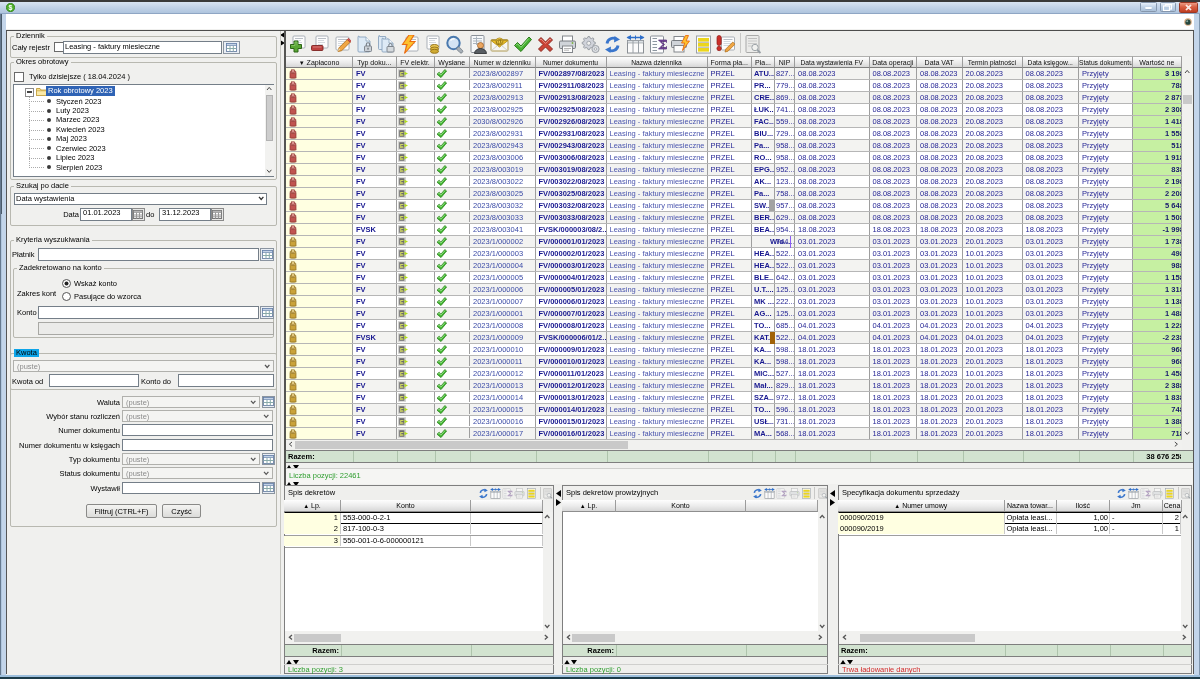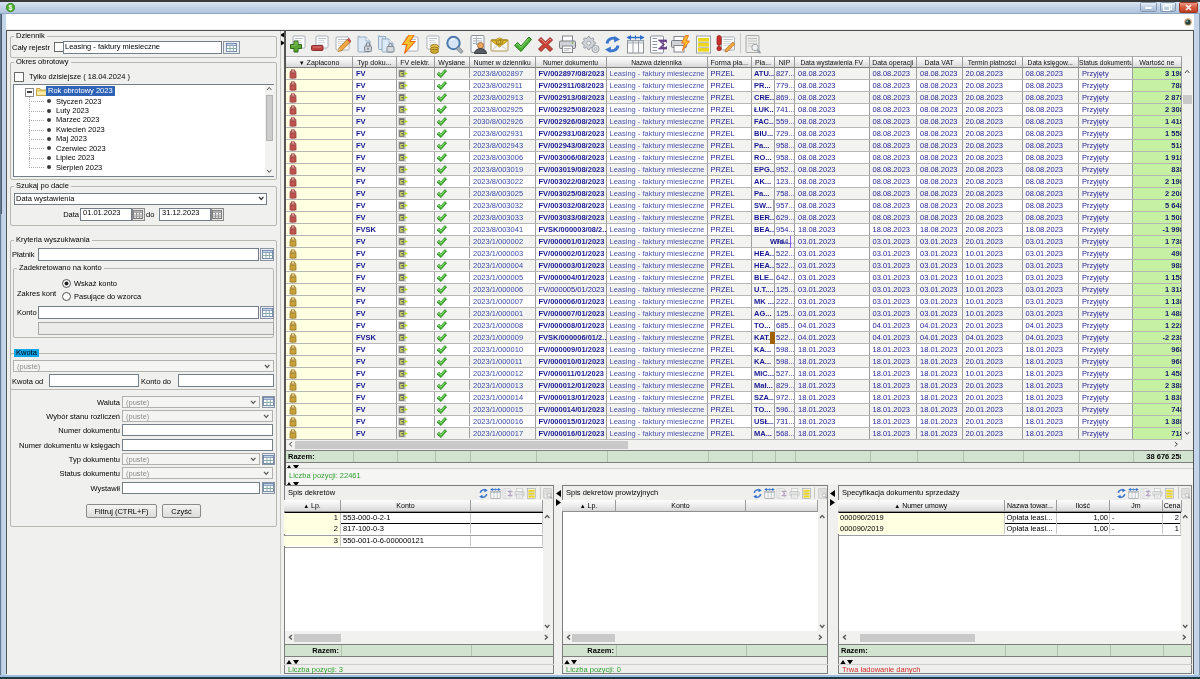--- a/index.html
+++ b/index.html
@@ -790,21 +790,21 @@
         <path d="M6.5,2.8 L10,4.5 6.5,6.2 z" fill="#b2df1a"></path>
       </svg></div>
 <div style="left:434.5px;top:199.5px;width:35.5px;height:11.5px;border-right:1px solid #9e9e9e;line-height:11.5px;white-space:nowrap;overflow:hidden;padding-left:3px;padding-left:1.5px;padding-top:1.5px;height:10px"><svg width="11" height="9" viewBox="0 0 11 9">
         <path d="M1,5.2 L3.2,3.2 4.8,5.2 8.8,0.6 10.6,2 5,8.6 z" fill="#3cb52a" stroke="#237a15" stroke-width="0.7"></path>
         <path d="M2.2,5 L3.2,4.2 4.8,6.2 9.2,1.4" fill="none" stroke="#a8e69c" stroke-width="0.8"></path>
       </svg></div>
 <div style="left:470px;top:199.5px;width:65.5px;height:11.5px;border-right:1px solid #9e9e9e;line-height:11.5px;white-space:nowrap;overflow:hidden;padding-left:3px;color:#3a4aa6">2023/8/003032</div>
 <div style="left:535.5px;top:199.5px;width:71.0px;height:11.5px;border-right:1px solid #9e9e9e;line-height:11.5px;white-space:nowrap;overflow:hidden;padding-left:3px;font-weight:bold;color:#181890">FV/003032/08/2023</div>
 <div style="left:606.5px;top:199.5px;width:101.0px;height:11.5px;border-right:1px solid #9e9e9e;line-height:11.5px;white-space:nowrap;overflow:hidden;padding-left:3px;color:#4a55ae">Leasing - faktury miesieczne</div>
 <div style="left:707.5px;top:199.5px;width:44.5px;height:11.5px;border-right:1px solid #9e9e9e;line-height:11.5px;white-space:nowrap;overflow:hidden;padding-left:3px;color:#252595">PRZEL</div>
-<div style="left:752px;top:199.5px;width:23px;height:11.5px;border-right:2px solid #a3a3a3;line-height:11.5px;white-space:nowrap;overflow:hidden;padding-left:3px;font-weight:bold;color:#181890;padding-left:2px">SW...</div>
+<div style="left:752px;top:199.5px;width:23px;height:11.5px;border-right:6px solid #a3a3a3;line-height:11.5px;white-space:nowrap;overflow:hidden;padding-left:3px;font-weight:bold;color:#181890;padding-left:2px">SW...</div>
 <div style="left:775px;top:199.5px;width:20px;height:11.5px;border-right:1px solid #9e9e9e;line-height:11.5px;white-space:nowrap;overflow:hidden;padding-left:3px;color:#252595;padding-left:1px">957...</div>
 <div style="left:795px;top:199.5px;width:74.5px;height:11.5px;border-right:1px solid #9e9e9e;line-height:11.5px;white-space:nowrap;overflow:hidden;padding-left:3px;color:#252595">08.08.2023</div>
 <div style="left:869.5px;top:199.5px;width:47.5px;height:11.5px;border-right:1px solid #9e9e9e;line-height:11.5px;white-space:nowrap;overflow:hidden;padding-left:3px;color:#252595">08.08.2023</div>
 <div style="left:917px;top:199.5px;width:45.5px;height:11.5px;border-right:1px solid #9e9e9e;line-height:11.5px;white-space:nowrap;overflow:hidden;padding-left:3px;color:#252595">08.08.2023</div>
 <div style="left:962.5px;top:199.5px;width:60.0px;height:11.5px;border-right:1px solid #9e9e9e;line-height:11.5px;white-space:nowrap;overflow:hidden;padding-left:3px;color:#252595">20.08.2023</div>
 <div style="left:1022.5px;top:199.5px;width:56.5px;height:11.5px;border-right:1px solid #9e9e9e;line-height:11.5px;white-space:nowrap;overflow:hidden;padding-left:3px;color:#252595">08.08.2023</div>
 <div style="left:1079px;top:199.5px;width:53.5px;height:11.5px;border-right:1px solid #9e9e9e;line-height:11.5px;white-space:nowrap;overflow:hidden;padding-left:3px;color:#252595">Przyjęty</div>
 <div style="left:1132.5px;top:199.5px;width:49.5px;height:11.5px;border-right:1px solid #9e9e9e;line-height:11.5px;white-space:nowrap;overflow:hidden;padding-left:3px;background:#c6f0a2;color:#17176e;font-weight:bold;text-align:right;padding-left:0">5 64<i>8</i></div>
 <div style="left:286px;top:211.5px;width:896px;height:12.0px;background:#f3f3f1;border-bottom:1px solid #b6b6b6"></div>
 <div style="left:286px;top:211.5px;width:67px;height:11.5px;border-right:1px solid #9e9e9e;line-height:11.5px;white-space:nowrap;overflow:hidden;padding-left:3px;background:#ffffe1;padding-left:2.5px;padding-top:1px;height:11px"><svg width="8" height="10" viewBox="0 0 8 10">
@@ -1004,21 +1004,21 @@
         <rect x="0.5" y="0" width="7" height="9" rx="1" fill="#ececea" stroke="#b8b8b4" stroke-width="0.6"></rect>
         <rect x="1.2" y="1.2" width="5.3" height="6.6" fill="#6a6a6a"></rect>
         <text x="3.9" y="6.5" font-size="5.5" font-weight="bold" font-family="Liberation Sans" fill="#e9f266" text-anchor="middle">E</text>
         <path d="M6.5,2.8 L10,4.5 6.5,6.2 z" fill="#b2df1a"></path>
       </svg></div>
 <div style="left:434.5px;top:283.5px;width:35.5px;height:11.5px;border-right:1px solid #9e9e9e;line-height:11.5px;white-space:nowrap;overflow:hidden;padding-left:3px;padding-left:1.5px;padding-top:1.5px;height:10px"><svg width="11" height="9" viewBox="0 0 11 9">
         <path d="M1,5.2 L3.2,3.2 4.8,5.2 8.8,0.6 10.6,2 5,8.6 z" fill="#3cb52a" stroke="#237a15" stroke-width="0.7"></path>
         <path d="M2.2,5 L3.2,4.2 4.8,6.2 9.2,1.4" fill="none" stroke="#a8e69c" stroke-width="0.8"></path>
       </svg></div>
 <div style="left:470px;top:283.5px;width:65.5px;height:11.5px;border-right:1px solid #9e9e9e;line-height:11.5px;white-space:nowrap;overflow:hidden;padding-left:3px;color:#3a4aa6">2023/1/000006</div>
-<div style="left:535.5px;top:283.5px;width:71.0px;height:11.5px;border-right:1px solid #9e9e9e;line-height:11.5px;white-space:nowrap;overflow:hidden;padding-left:3px;font-weight:normal;color:#181890">FV/000005/01/2023</div>
+<div style="left:535.5px;top:283.5px;width:71.0px;height:11.5px;border-right:1px solid #9e9e9e;line-height:11.5px;white-space:nowrap;overflow:hidden;padding-left:3px;font-weight:bold;color:#181890">FV/000005/01/2023</div>
 <div style="left:606.5px;top:283.5px;width:101.0px;height:11.5px;border-right:1px solid #9e9e9e;line-height:11.5px;white-space:nowrap;overflow:hidden;padding-left:3px;color:#4a55ae">Leasing - faktury miesieczne</div>
 <div style="left:707.5px;top:283.5px;width:44.5px;height:11.5px;border-right:1px solid #9e9e9e;line-height:11.5px;white-space:nowrap;overflow:hidden;padding-left:3px;color:#252595">PRZEL</div>
 <div style="left:752px;top:283.5px;width:23px;height:11.5px;border-right:1px solid #9e9e9e;line-height:11.5px;white-space:nowrap;overflow:hidden;padding-left:3px;font-weight:bold;color:#181890;padding-left:2px">U.T....</div>
 <div style="left:775px;top:283.5px;width:20px;height:11.5px;border-right:1px solid #9e9e9e;line-height:11.5px;white-space:nowrap;overflow:hidden;padding-left:3px;color:#252595;padding-left:1px">125...</div>
 <div style="left:795px;top:283.5px;width:74.5px;height:11.5px;border-right:1px solid #9e9e9e;line-height:11.5px;white-space:nowrap;overflow:hidden;padding-left:3px;color:#252595">03.01.2023</div>
 <div style="left:869.5px;top:283.5px;width:47.5px;height:11.5px;border-right:1px solid #9e9e9e;line-height:11.5px;white-space:nowrap;overflow:hidden;padding-left:3px;color:#252595">03.01.2023</div>
 <div style="left:917px;top:283.5px;width:45.5px;height:11.5px;border-right:1px solid #9e9e9e;line-height:11.5px;white-space:nowrap;overflow:hidden;padding-left:3px;color:#252595">03.01.2023</div>
 <div style="left:962.5px;top:283.5px;width:60.0px;height:11.5px;border-right:1px solid #9e9e9e;line-height:11.5px;white-space:nowrap;overflow:hidden;padding-left:3px;color:#252595">10.01.2023</div>
 <div style="left:1022.5px;top:283.5px;width:56.5px;height:11.5px;border-right:1px solid #9e9e9e;line-height:11.5px;white-space:nowrap;overflow:hidden;padding-left:3px;color:#252595">03.01.2023</div>
 <div style="left:1079px;top:283.5px;width:53.5px;height:11.5px;border-right:1px solid #9e9e9e;line-height:11.5px;white-space:nowrap;overflow:hidden;padding-left:3px;color:#252595">Przyjęty</div>

